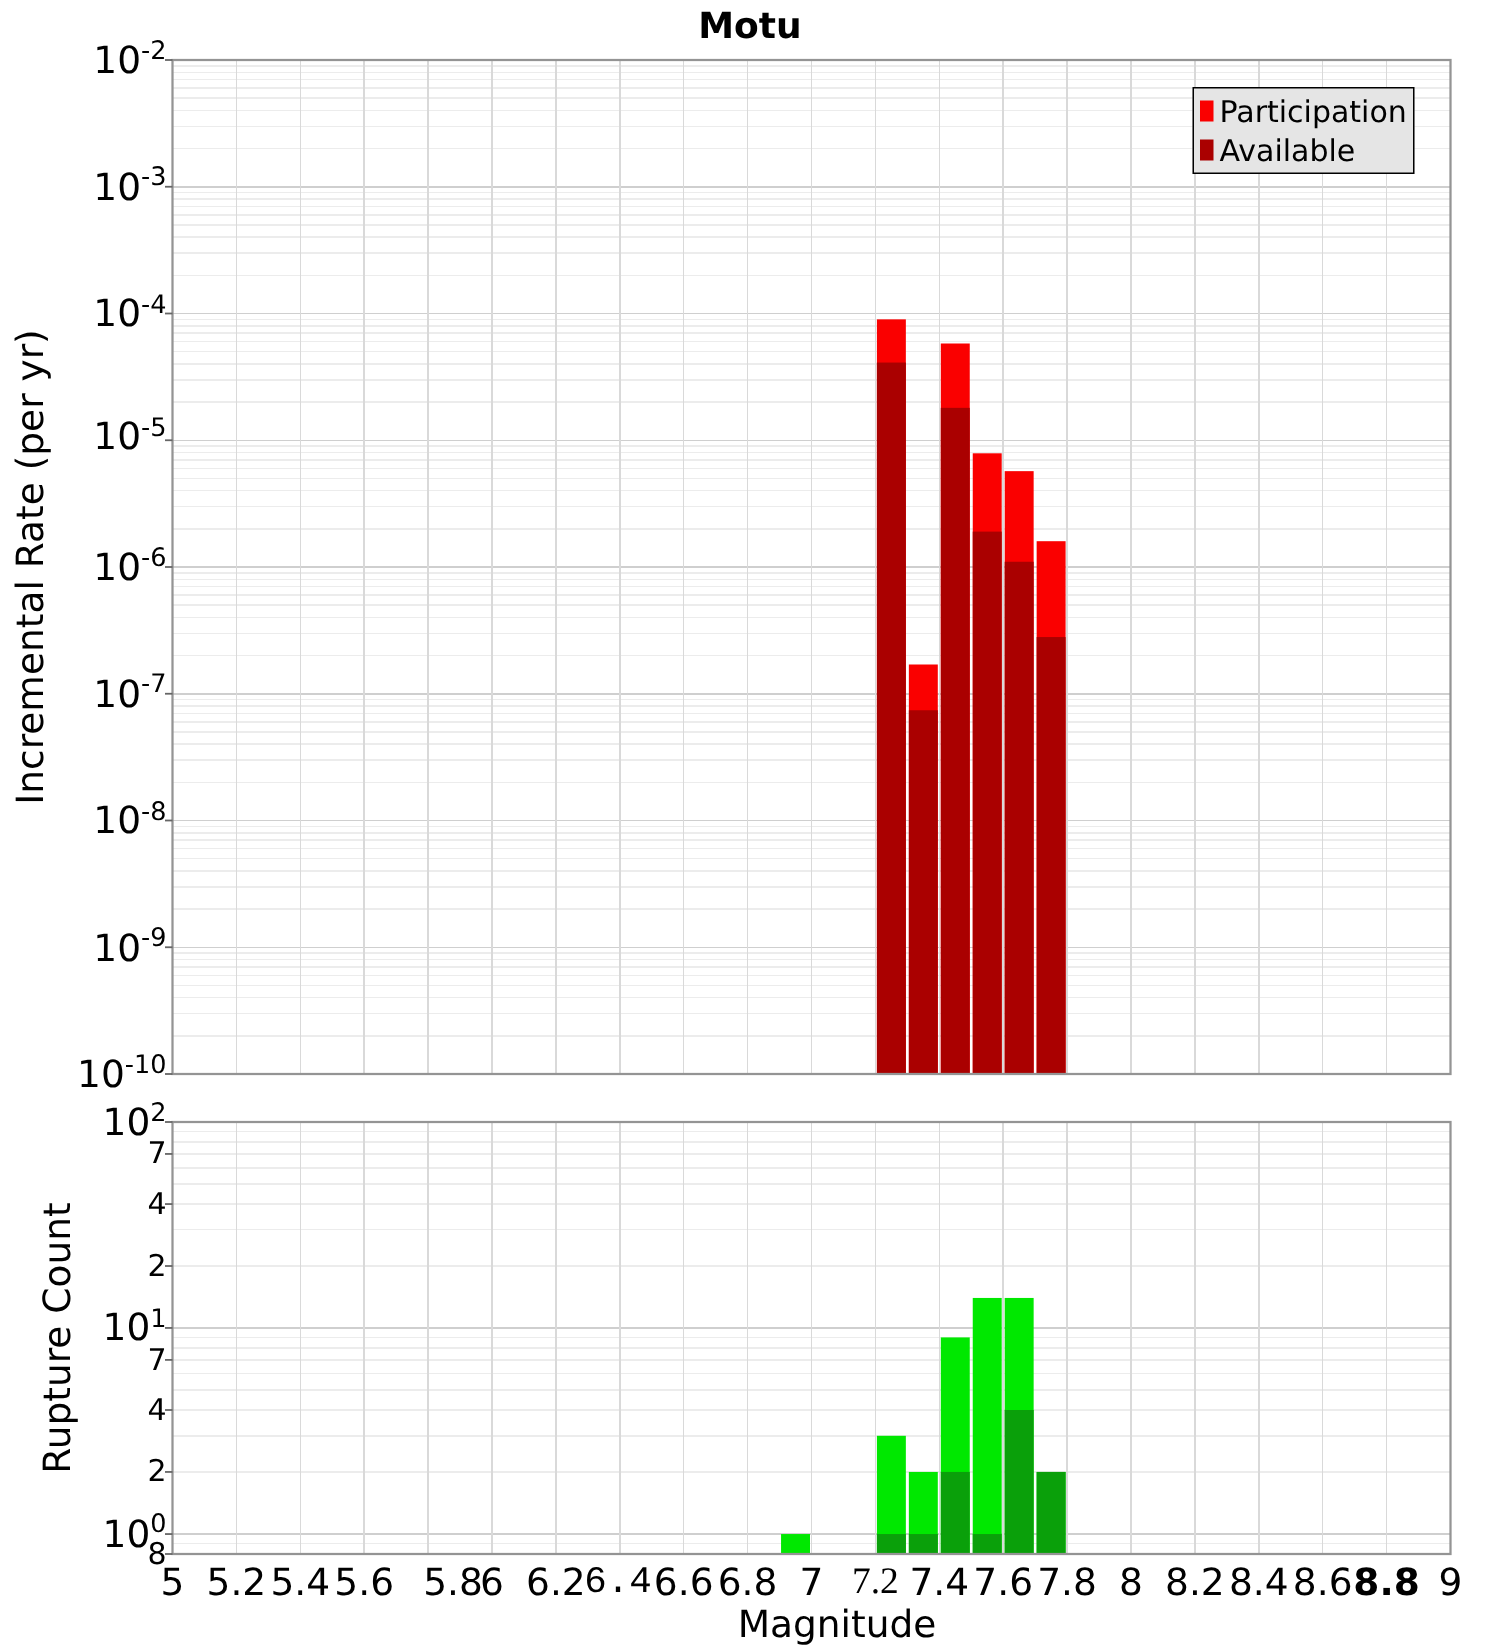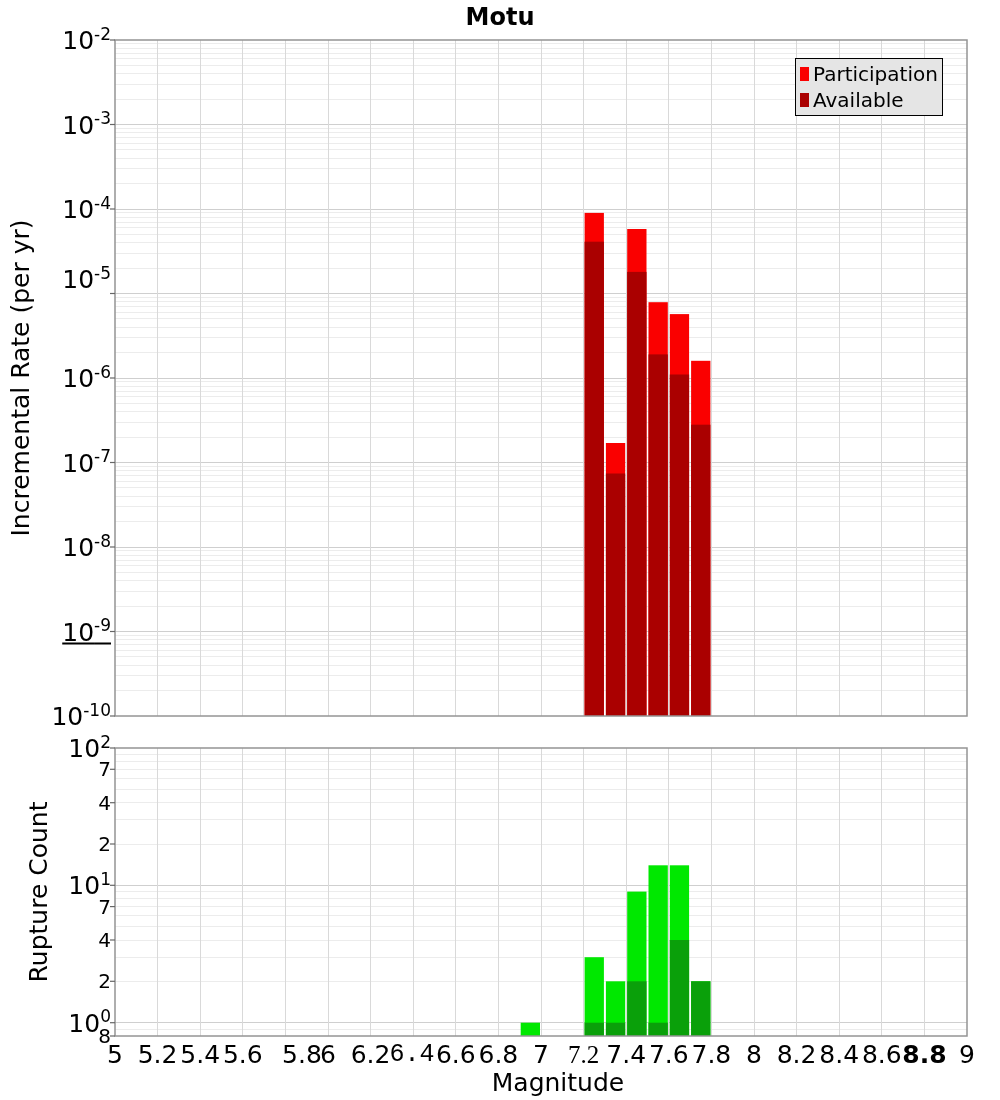--- a/index.html
+++ b/index.html
@@ -225,25 +225,25 @@
       <div class="legend-row">
         <span class="legend-swatch" style="background: rgb(170, 0, 0);"></span>
         <span class="legend-label">Available</span>
       </div>
     </div>
 
   <div id="ticks">
       <div class="ytick" style="top: 40px;">10<sup>-2</sup></div>
       <div class="ytick" style="top: 124.5px;">10<sup>-3</sup></div>
       <div class="ytick" style="top: 209px;">10<sup>-4</sup></div>
-      <div class="ytick" style="top: 279px;">10<sup>-5</sup></div>
+      <div class="ytick" style="top: 291px;">10<sup>-5</sup></div>
       <div class="ytick" style="top: 378px;">10<sup>-6</sup></div>
       <div class="ytick" style="top: 462.5px;">10<sup>-7</sup></div>
       <div class="ytick" style="top: 547px;">10<sup>-8</sup></div>
-      <div class="ytick" style="top: 631.5px; text-decoration: underline;">10<sup>-9</sup></div>
+      <div class="ytick" style="top: 631.5px;">10<sup>-9</sup></div>
       <div class="ytick" style="top: 716px;">10<sup>-10</sup></div>
       <div class="ytick" style="top: 748px;">10<sup>2</sup></div>
       <div class="ytick minor" style="top: 769.3px;">7</div>
       <div class="ytick minor" style="top: 802.7px;">4</div>
       <div class="ytick minor" style="top: 844px;">2</div>
       <div class="ytick" style="top: 885.3px;">10<sup>1</sup></div>
       <div class="ytick minor" style="top: 906.6px;">7</div>
       <div class="ytick minor" style="top: 940px;">4</div>
       <div class="ytick minor" style="top: 981.3px;">2</div>
       <div class="ytick" style="top: 1022.7px;">10<sup>0</sup></div>

